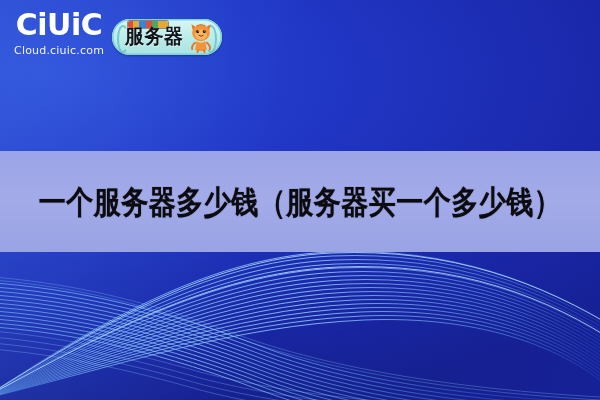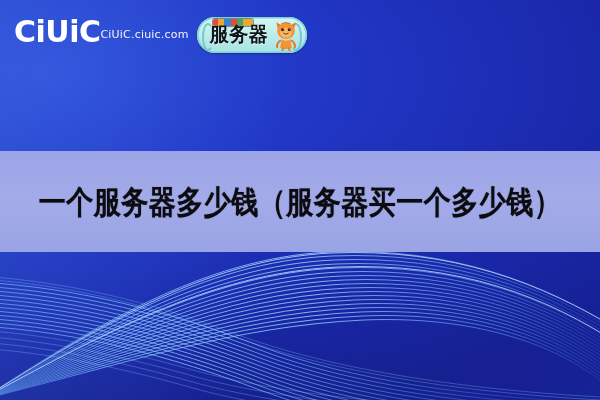--- a/index.html
+++ b/index.html
@@ -67,21 +67,21 @@
   .header {
     position: absolute;
     left: 14px;
     top: 8px;
     display: flex;
     align-items: center;
     gap: 8px;
   }
   .brand-block {
     display: flex;
-    flex-direction: row;
+    flex-direction: column;
     align-items: center;
     line-height: 1;
     padding-top: 2px;
   }
   .brand-word {
     font-family: "DejaVu Sans", "Liberation Sans", sans-serif;
     font-weight: 700;
     font-size: 30px;
     letter-spacing: -0.5px;
     color: #ffffff;
@@ -231,21 +231,21 @@
       <g stroke="#bfe4ff" stroke-width="1" opacity="0.8">
         <path d="M-20,400 C 92,331 202,259 332,253 C 452,248 542,283 620,331"></path>
         <path d="M-20,400 C 98,337 208,273 338,267 C 458,262 548,297 620,345"></path>
       </g>
     </g>
   </svg>
 
   <div class="header">
     <div class="brand-block">
       <span class="brand-word">CiUiC</span>
-      <span class="brand-sub">CiUiC.ciuic.com</span>
+      <span class="brand-sub">Cloud.ciuic.com</span>
     </div>
 
     <div class="badge">
       <span class="badge-bracket left"></span>
       <span class="badge-bracket right"></span>
       <span class="badge-topbar"></span>
       <span class="badge-label">服务器</span>
 
       <svg class="mascot" viewBox="0 0 40 42" aria-hidden="true">
         <path d="M9,12 L7,3 L15,8 Z" fill="#e8761f"></path>

